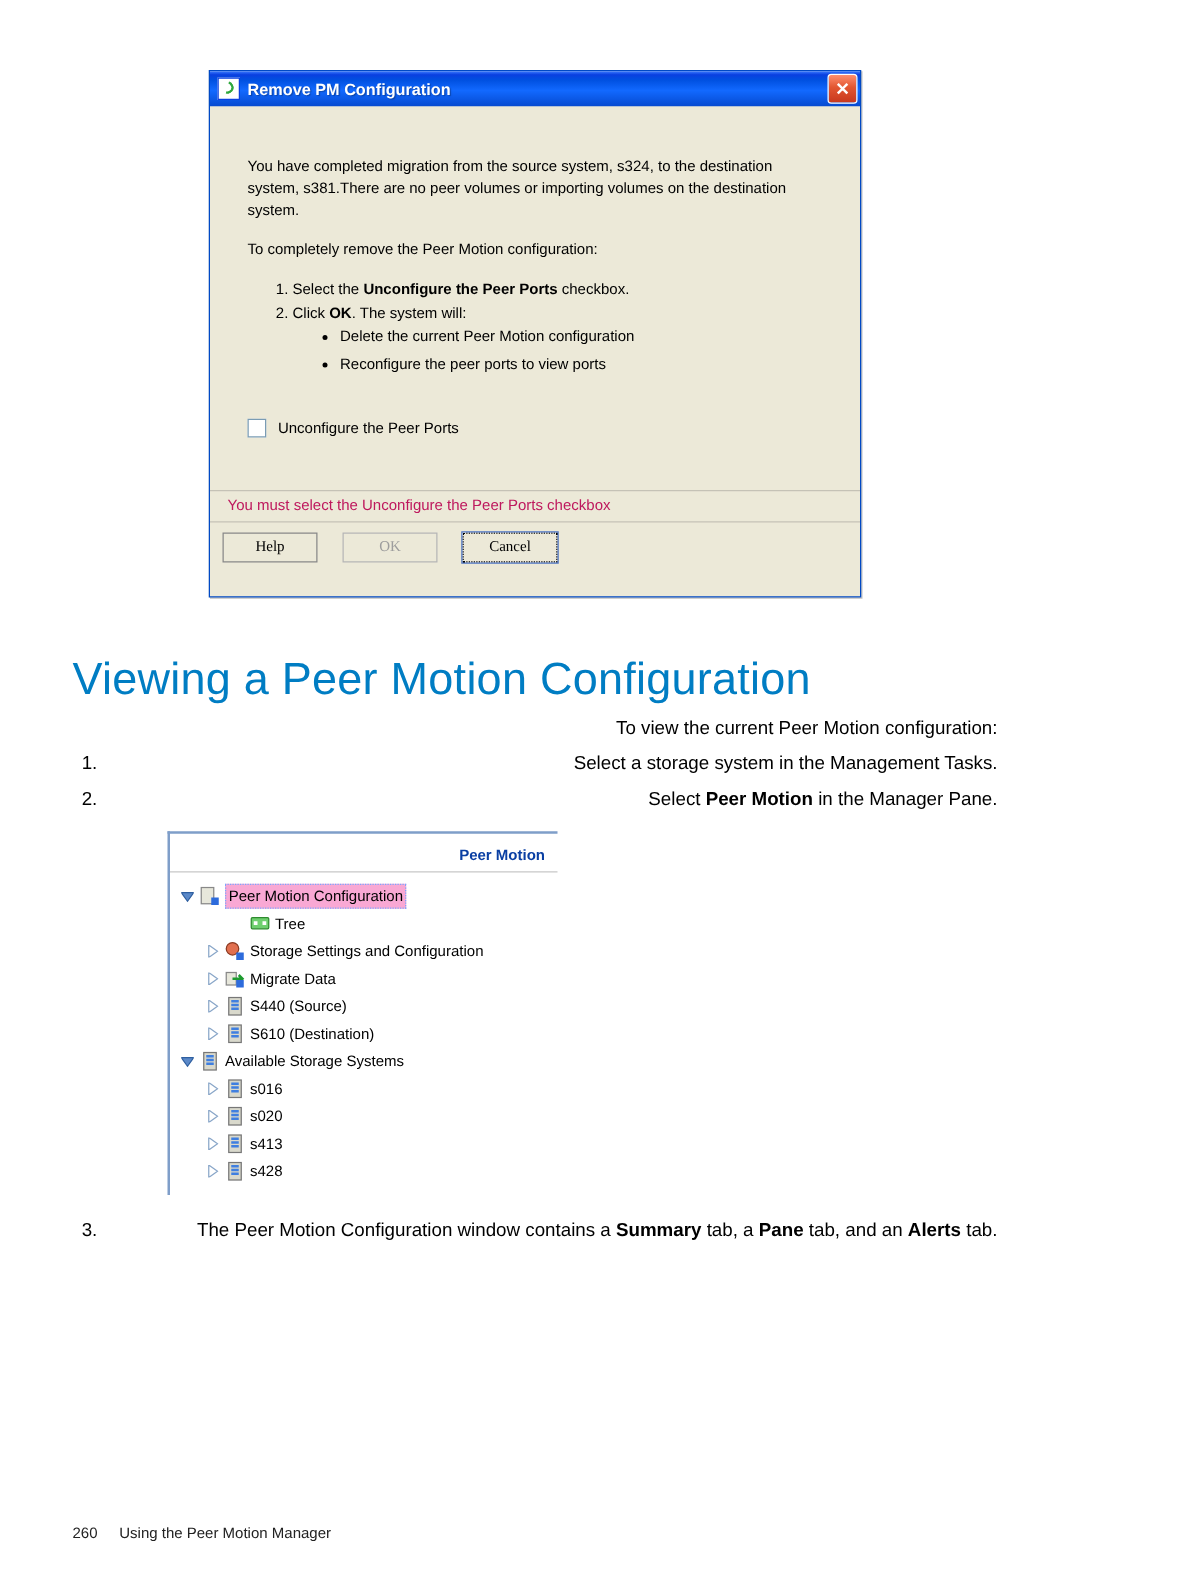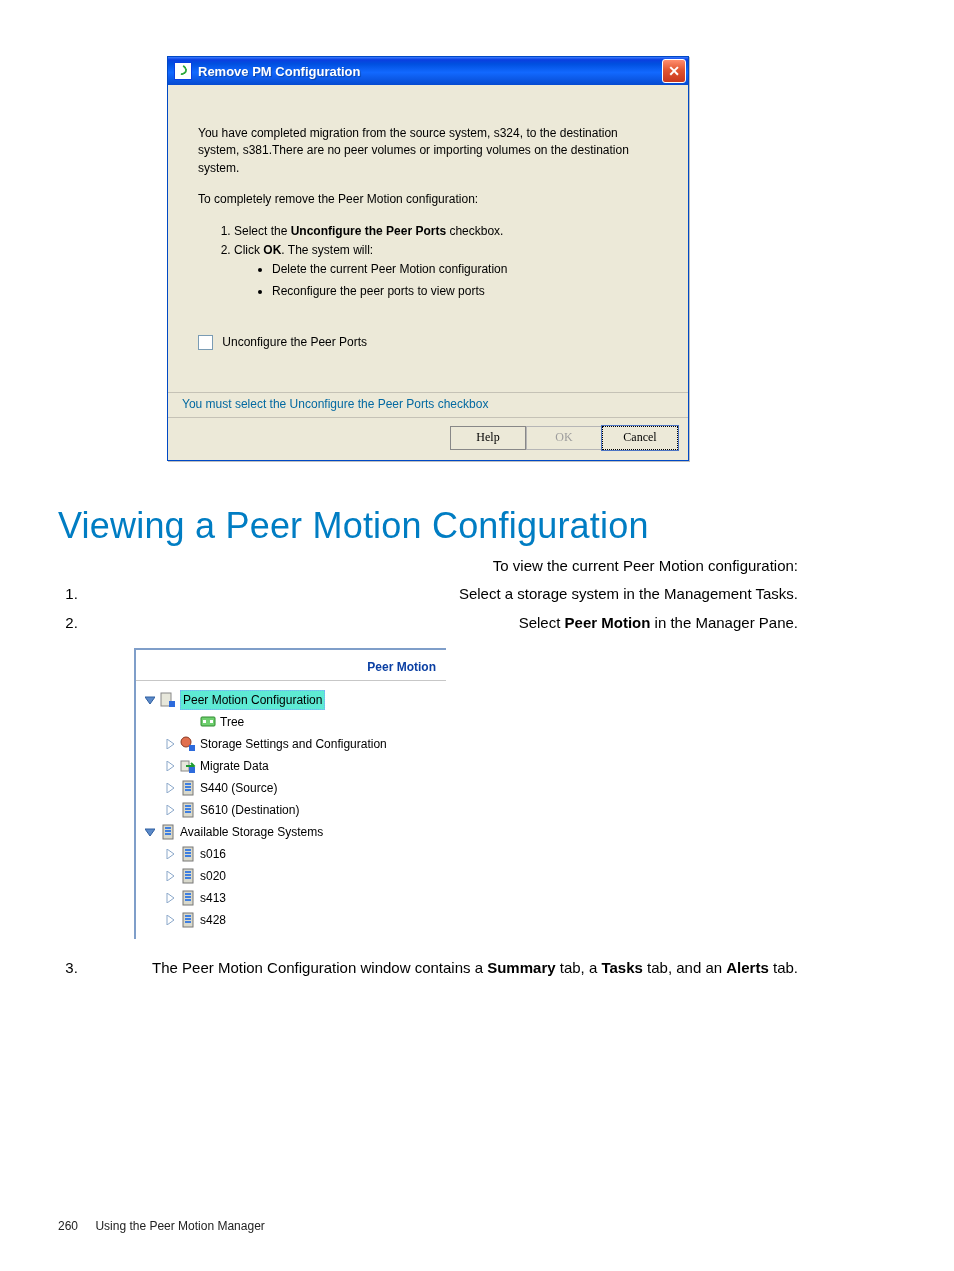--- a/index.html
+++ b/index.html
@@ -12,40 +12,40 @@
   .titlebar .titletext{color:#fff;font-weight:bold;font-size:13px;flex:1 1 auto;text-shadow:1px 1px 1px rgba(0,0,0,.3);}
   .close-btn{width:22px;height:22px;background:linear-gradient(to bottom,#ff8e6e,#e25631 45%,#c8381e);border:1px solid #fff;border-radius:3px;display:flex;align-items:center;justify-content:center;color:#fff;font-weight:bold;font-family:Arial;font-size:14px;cursor:pointer;}
   .dialog-body{padding:40px 30px 16px 30px;font-size:12px;line-height:1.45;font-family:Tahoma,Arial,sans-serif;}
   .dialog-body p{margin:0 0 14px 0;}
   .dialog-body ol{margin:2px 0 8px 14px;padding-left:22px;}
   .dialog-body ol li{margin-bottom:2px;}
   .dialog-body ul{list-style:disc;margin:2px 0 8px 10px;padding-left:28px;}
   .dialog-body ul li{margin-bottom:4px;}
   .chk-row{margin-top:34px;margin-bottom:24px;}
   .chk{width:13px;height:13px;border:1px solid #7a9cb4;background:#fff;display:inline-block;vertical-align:middle;margin-right:6px;}
-  .err{color:#0369a1;font-size:12px;padding:4px 14px 6px 14px;border-top:1px solid #c5c2b6;border-bottom:1px solid #c5c2b6;}
-  .btn-row{padding:8px 10px 10px 10px;display:flex;justify-content:flex-end;gap:0;}
+  .err{color:#be185d;font-size:12px;padding:4px 14px 6px 14px;border-top:1px solid #c5c2b6;border-bottom:1px solid #c5c2b6;}
+  .btn-row{padding:8px 10px 27px 10px;display:flex;gap:20px;}
   .btn{min-width:74px;height:22px;background:#ece9d8;border:1px solid #888;font-size:12px;font-family:Tahoma;display:inline-flex;align-items:center;justify-content:center;cursor:pointer;}
   .btn.disabled{color:#9d9d9d;border-color:#b6b6b6;cursor:default;}
   .btn.focus{border:1px dotted #000;outline:1px solid #4c74c4;}
   
   .h2{font-family:"Segoe UI","Futura","Trebuchet MS",sans-serif;color:#007dc3;font-size:36px;font-weight:normal;margin:0 0 8px 0;letter-spacing:.2px;}
   .bodytext{font-size:15px;line-height:1.5;font-family:"Segoe UI",Arial;text-align:right;}
   .bodytext ol{margin:6px 0 4px 0;padding-left:24px;}
   .bodytext ol>li{padding-left:12px;margin-bottom:6px;}
   .bodytext .sub{margin-top:4px;}
   
   .treepanel{width:310px;border:2px solid #7f9ec9;border-right-width:0;border-bottom-width:0;margin:14px 0 18px 40px;background:#fff;font-family:Tahoma,Arial;font-size:12px;padding-bottom:6px;}
   .treehdr{color:#0a3fa3;font-weight:bold;padding:8px 10px 4px 10px;border-bottom:1px solid #c7c7c7;}
   .tree{padding:8px 4px 2px 8px;}
   .node{display:flex;align-items:center;height:22px;white-space:nowrap;}
   .tw{width:12px;height:12px;margin-right:4px;display:inline-flex;align-items:center;justify-content:center;}
   .tw svg{width:10px;height:10px;}
   .ticon{width:16px;height:16px;margin-right:4px;display:inline-flex;align-items:center;justify-content:center;flex:0 0 auto;}
-  .sel{background:#5eead4;border:1px dotted #7ba7ff;padding:0 2px;}
+  .sel{background:#f9a8d4;border:1px dotted #7ba7ff;padding:0 2px;}
   .ind1{padding-left:20px;}
   .ind2{padding-left:40px;}
   .footer{position:absolute;bottom:38px;left:58px;font-size:12px;color:#222;}
   .pnum{display:inline-block;margin-right:14px;}
 </style>
 </head>
 <body>
 <div class="page">
 
 <div class="dialog">
@@ -265,21 +265,21 @@
                     <rect x="5" y="9" width="6" height="2" fill="#3f7fe0"></rect>
                   </svg>
                 </span>
             <span>s428</span>
           </div>
 
         </div>
       </div>
     </li>
     <li>
-      <span>The Peer Motion Configuration window contains a </span><b>Summary</b><span> tab, a </span><b>Tasks</b><span> tab, and an </span><b>Alerts</b><span> tab.</span>
+      <span>The Peer Motion Configuration window contains a </span><b>Summary</b><span> tab, a </span><b>Pane</b><span> tab, and an </span><b>Alerts</b><span> tab.</span>
     </li>
   </ol>
 </div>
 
 <div class="footer">
   <span class="pnum">260</span>
   <span>Using the Peer Motion Manager</span>
 </div>
 
 </div>

